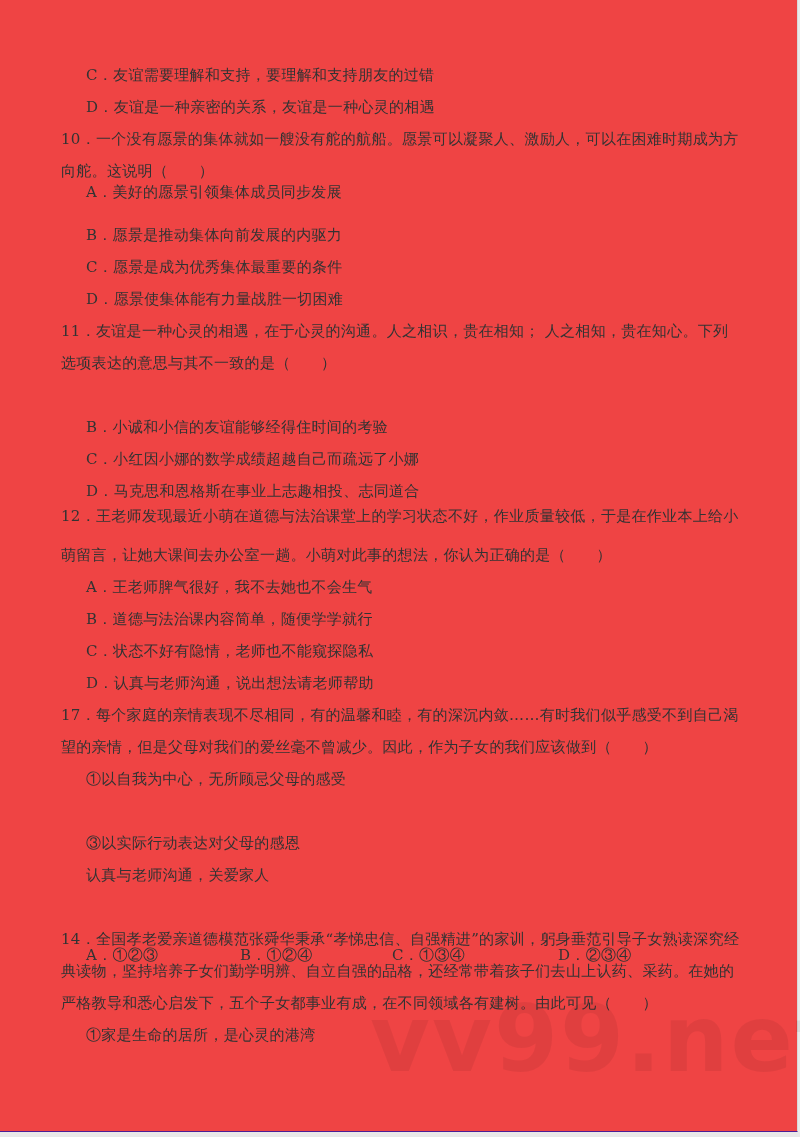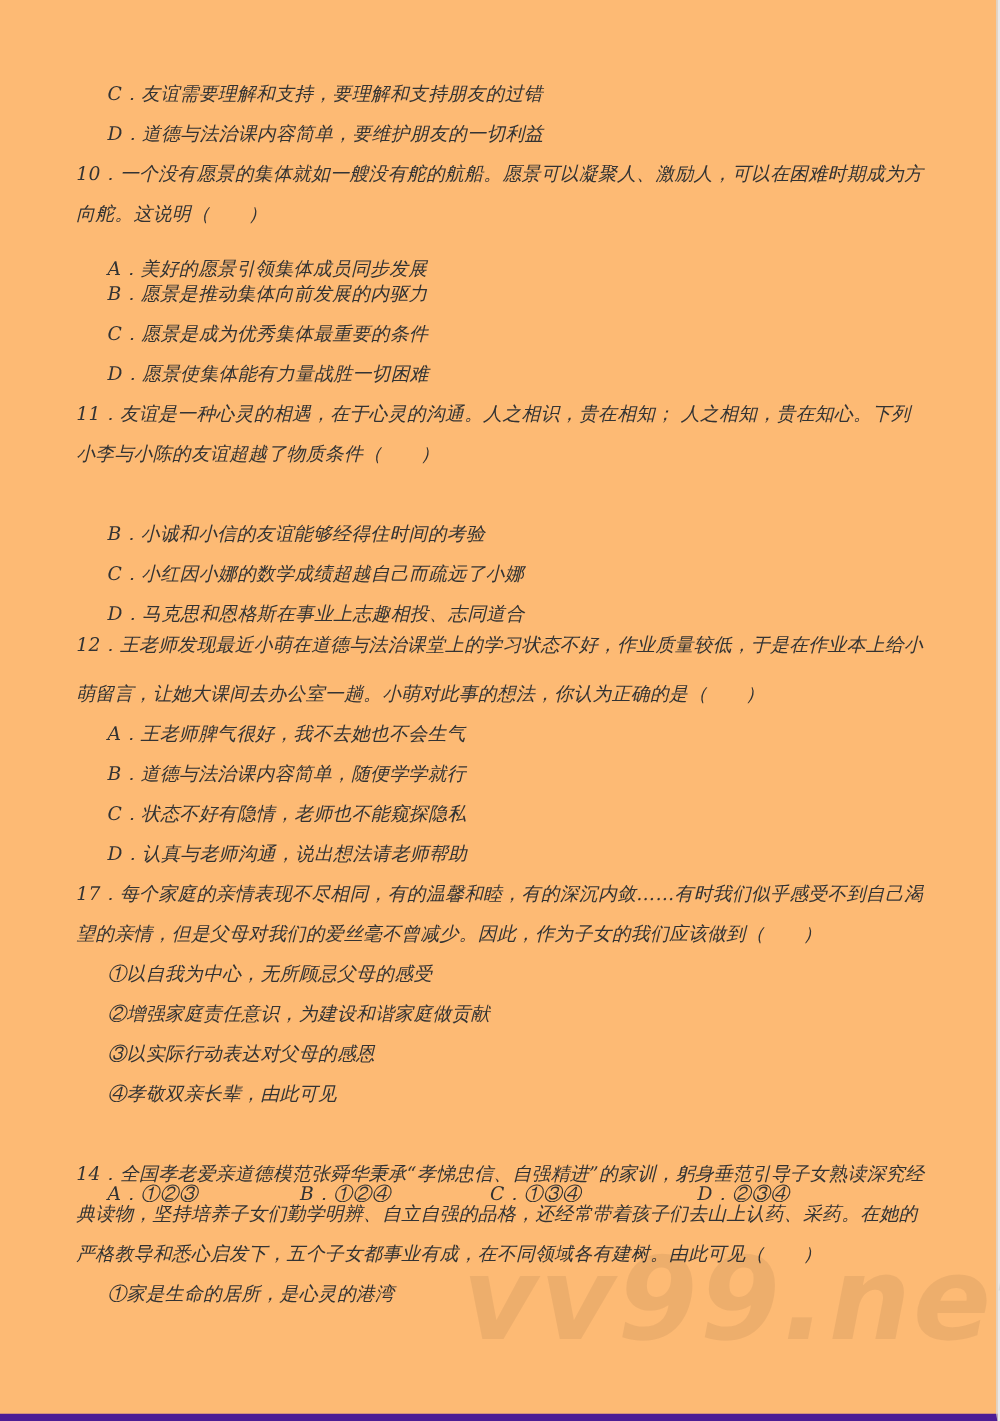--- a/index.html
+++ b/index.html
@@ -5,24 +5,23 @@
     html, body { margin: 0; padding: 0; }
     body {
       width: 800px; height: 1137px; overflow: hidden; position: relative;
       background: #e9e9e9;
       font-family: "DejaVu Serif", "Liberation Serif", serif;
       color: #333333;
     }
     .page {
       position: absolute; left: 0; top: 0;
       width: 797px; height: 1131px;
-      background: #fdba74;
+      background: #ef4444;
       border-right: 1px solid #d8d8d8;
-      border-bottom: 7px solid #4c1d95;
-      font-style: italic;
+      border-bottom: 1px solid #4c1d95;
     }
     .line {
       position: absolute; left: 0; white-space: nowrap;
       font-size: 15px; line-height: 20px; letter-spacing: 0.3px;
     }
     .stem { left: 61px; text-align: center; }
     .opt { left: 86px; }
     .watermark {
       position: absolute; left: 370px; top: 990px;
       font-family: "DejaVu Sans", "Liberation Sans", sans-serif;
@@ -31,48 +30,47 @@
       pointer-events: none;
     }
     .choices span { position: absolute; white-space: nowrap; margin-top: 48px; }
   </style>
 </head>
 <body>
 
 <div class="page">
 
   <div class="line opt" style="top:65px">C．友谊需要理解和支持，要理解和支持朋友的过错</div>
-  <div class="line opt" style="top:97px">D．道德与法治课内容简单，要维护朋友的一切利益</div>
+  <div class="line opt" style="top:97px">D．友谊是一种亲密的关系，友谊是一种心灵的相遇</div>
 
   <div class="line stem" style="top:129px">10．一个没有愿景的集体就如一艘没有舵的航船。愿景可以凝聚人、激励人，可以在困难时期成为方</div>
   <div class="line stem" style="top:161px">向舵。这说明（　　）</div>
-  <div class="line opt" style="top:205px">A．美好的愿景引领集体成员同步发展</div>
+  <div class="line opt" style="top:182px">A．美好的愿景引领集体成员同步发展</div>
   <div class="line opt" style="top:225px">B．愿景是推动集体向前发展的内驱力</div>
   <div class="line opt" style="top:257px">C．愿景是成为优秀集体最重要的条件</div>
   <div class="line opt" style="top:289px">D．愿景使集体能有力量战胜一切困难</div>
 
   <div class="line stem" style="top:321px">11．友谊是一种心灵的相遇，在于心灵的沟通。人之相识，贵在相知；  人之相知，贵在知心。下列</div>
-  <div class="line stem" style="top:353px">小李与小陈的友谊超越了物质条件（　　）</div>
+  <div class="line stem" style="top:353px">选项表达的意思与其不一致的是（　　）</div>
   <div class="line opt" style="top:417px">B．小诚和小信的友谊能够经得住时间的考验</div>
   <div class="line opt" style="top:449px">C．小红因小娜的数学成绩超越自己而疏远了小娜</div>
   <div class="line opt" style="top:481px">D．马克思和恩格斯在事业上志趣相投、志同道合</div>
 
   <div class="line stem" style="top:506px">12．王老师发现最近小萌在道德与法治课堂上的学习状态不好，作业质量较低，于是在作业本上给小</div>
   <div class="line stem" style="top:545px">萌留言，让她大课间去办公室一趟。小萌对此事的想法，你认为正确的是（　　）</div>
   <div class="line opt" style="top:577px">A．王老师脾气很好，我不去她也不会生气</div>
   <div class="line opt" style="top:609px">B．道德与法治课内容简单，随便学学就行</div>
   <div class="line opt" style="top:641px">C．状态不好有隐情，老师也不能窥探隐私</div>
   <div class="line opt" style="top:673px">D．认真与老师沟通，说出想法请老师帮助</div>
 
   <div class="line stem" style="top:705px">17．每个家庭的亲情表现不尽相同，有的温馨和睦，有的深沉内敛……有时我们似乎感受不到自己渴</div>
   <div class="line stem" style="top:737px">望的亲情，但是父母对我们的爱丝毫不曾减少。因此，作为子女的我们应该做到（　　）</div>
   <div class="line opt" style="top:769px">①以自我为中心，无所顾忌父母的感受</div>
-  <div class="line opt" style="top:801px">②增强家庭责任意识，为建设和谐家庭做贡献</div>
   <div class="line opt" style="top:833px">③以实际行动表达对父母的感恩</div>
-  <div class="line opt" style="top:865px">④孝敬双亲长辈，由此可见</div>
+  <div class="line opt" style="top:865px">认真与老师沟通，关爱家人</div>
   <div class="line choices" style="top:897px; left:0; width:797px;">
     <span style="left:86px">A．①②③</span>
     <span style="left:240px">B．①②④</span>
     <span style="left:392px">C．①③④</span>
     <span style="left:558px">D．②③④</span>
   </div>
 
   <div class="line stem" style="top:929px">14．全国孝老爱亲道德模范张舜华秉承“孝悌忠信、自强精进”的家训，躬身垂范引导子女熟读深究经</div>
   <div class="line stem" style="top:961px">典读物，坚持培养子女们勤学明辨、自立自强的品格，还经常带着孩子们去山上认药、采药。在她的</div>
   <div class="line stem" style="top:993px">严格教导和悉心启发下，五个子女都事业有成，在不同领域各有建树。由此可见（　　）</div>

